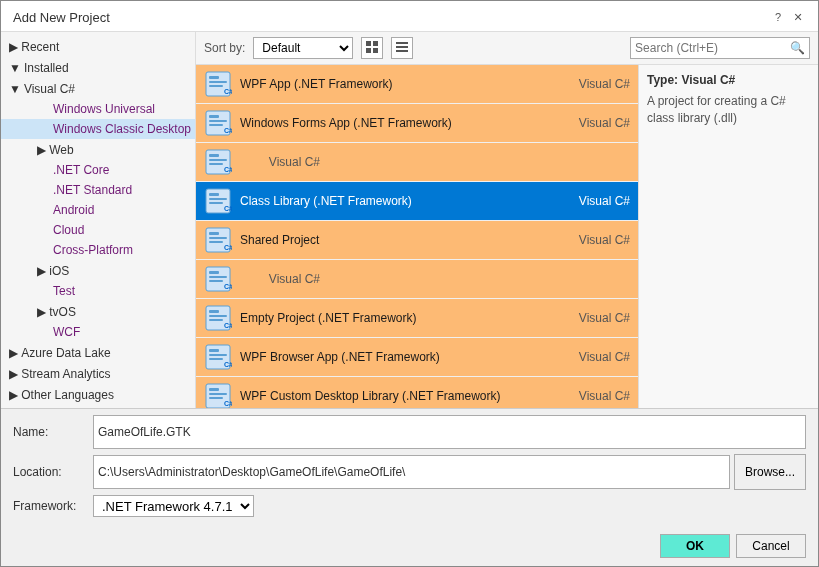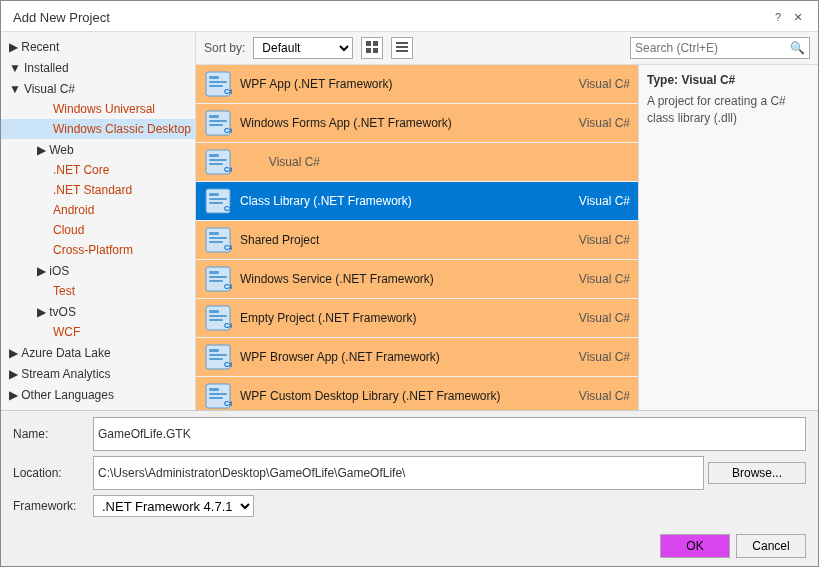--- a/index.html
+++ b/index.html
@@ -60,21 +60,21 @@
     .left-panel {
       width: 195px;
       background: #f5f5f5;
       border-right: 1px solid #ddd;
       overflow-y: auto;
       padding: 4px 0;
     }
     .tree-item {
       padding: 3px 0px 3px 0;
       cursor: pointer;
-      color: #c2410c;
+      color: #701a75;
       display: flex;
       align-items: center;
       white-space: nowrap;
       font-size: 12px;
     }
     .tree-item.selected { background: #cce4f7; }
     .tree-item .label { padding-left: 2px; }
     .indent-1 { padding-left: 8px; }
     .indent-2 { padding-left: 22px; }
     .indent-3 { padding-left: 36px; }
@@ -207,23 +207,23 @@
     .form-input {
       flex: 1;
       height: 24px;
       border: 1px solid #aaa;
       background: #fff;
       padding: 16px 4px;
       font-size: 12px;
       color: #333;
     }
     .browse-btn {
-      height: 22px;
+      height: 36px;
       margin-left: 4px;
-      padding: 0 23px;
+      padding: 0 10px;
       border: 1px solid #aaa;
       background: #f0f0f0;
       font-size: 12px;
       cursor: pointer;
     }
     .framework-select {
       height: 22px;
       font-size: 13px;
       border: 1px solid #aaa;
       background: #fff;
@@ -239,21 +239,22 @@
     .dialog-btn {
       height: 24px;
       min-width: 70px;
       border: 1px solid #aaa;
       background: #f0f0f0;
       font-size: 12px;
       cursor: pointer;
       padding: 0 12px;
     }
     .dialog-btn.primary {
-      background: #d946ef;
+      background: #5eead4;
+      font-weight: bold;
     }
     .left-bottom {
       padding: 8px;
       border-top: 1px solid #ddd;
     }
   </style>
 </head>
 <body>
 
 <div class="dialog">
@@ -452,21 +453,20 @@
               <span class="proj-lang">Visual C#</span>
             </div>
             <div class="project-item">
               <div class="proj-icon"><svg width="28" height="28" viewBox="0 0 28 28">
     <rect x="2" y="2" width="24" height="24" rx="2" fill="#d0e4f7" stroke="#5a9fd4" stroke-width="1"></rect>
     <rect x="5" y="6" width="10" height="3" rx="1" fill="#5a9fd4"></rect>
     <rect x="5" y="11" width="18" height="2" rx="1" fill="#5a9fd4"></rect>
     <rect x="5" y="15" width="14" height="2" rx="1" fill="#5a9fd4"></rect>
     <text x="20" y="24" font-size="7" font-weight="bold" fill="#0066cc" font-family="Arial">C#</text>
   </svg></div>
-              <span class="proj-name">Windows Service (.NET Framework)</span>
               <span class="proj-lang">Visual C#</span>
             </div>
             <div class="project-item">
               <div class="proj-icon"><svg width="28" height="28" viewBox="0 0 28 28">
     <rect x="2" y="2" width="24" height="24" rx="2" fill="#d0e4f7" stroke="#5a9fd4" stroke-width="1"></rect>
     <rect x="5" y="6" width="10" height="3" rx="1" fill="#5a9fd4"></rect>
     <rect x="5" y="11" width="18" height="2" rx="1" fill="#5a9fd4"></rect>
     <rect x="5" y="15" width="14" height="2" rx="1" fill="#5a9fd4"></rect>
     <text x="20" y="24" font-size="7" font-weight="bold" fill="#0066cc" font-family="Arial">C#</text>
   </svg></div>

